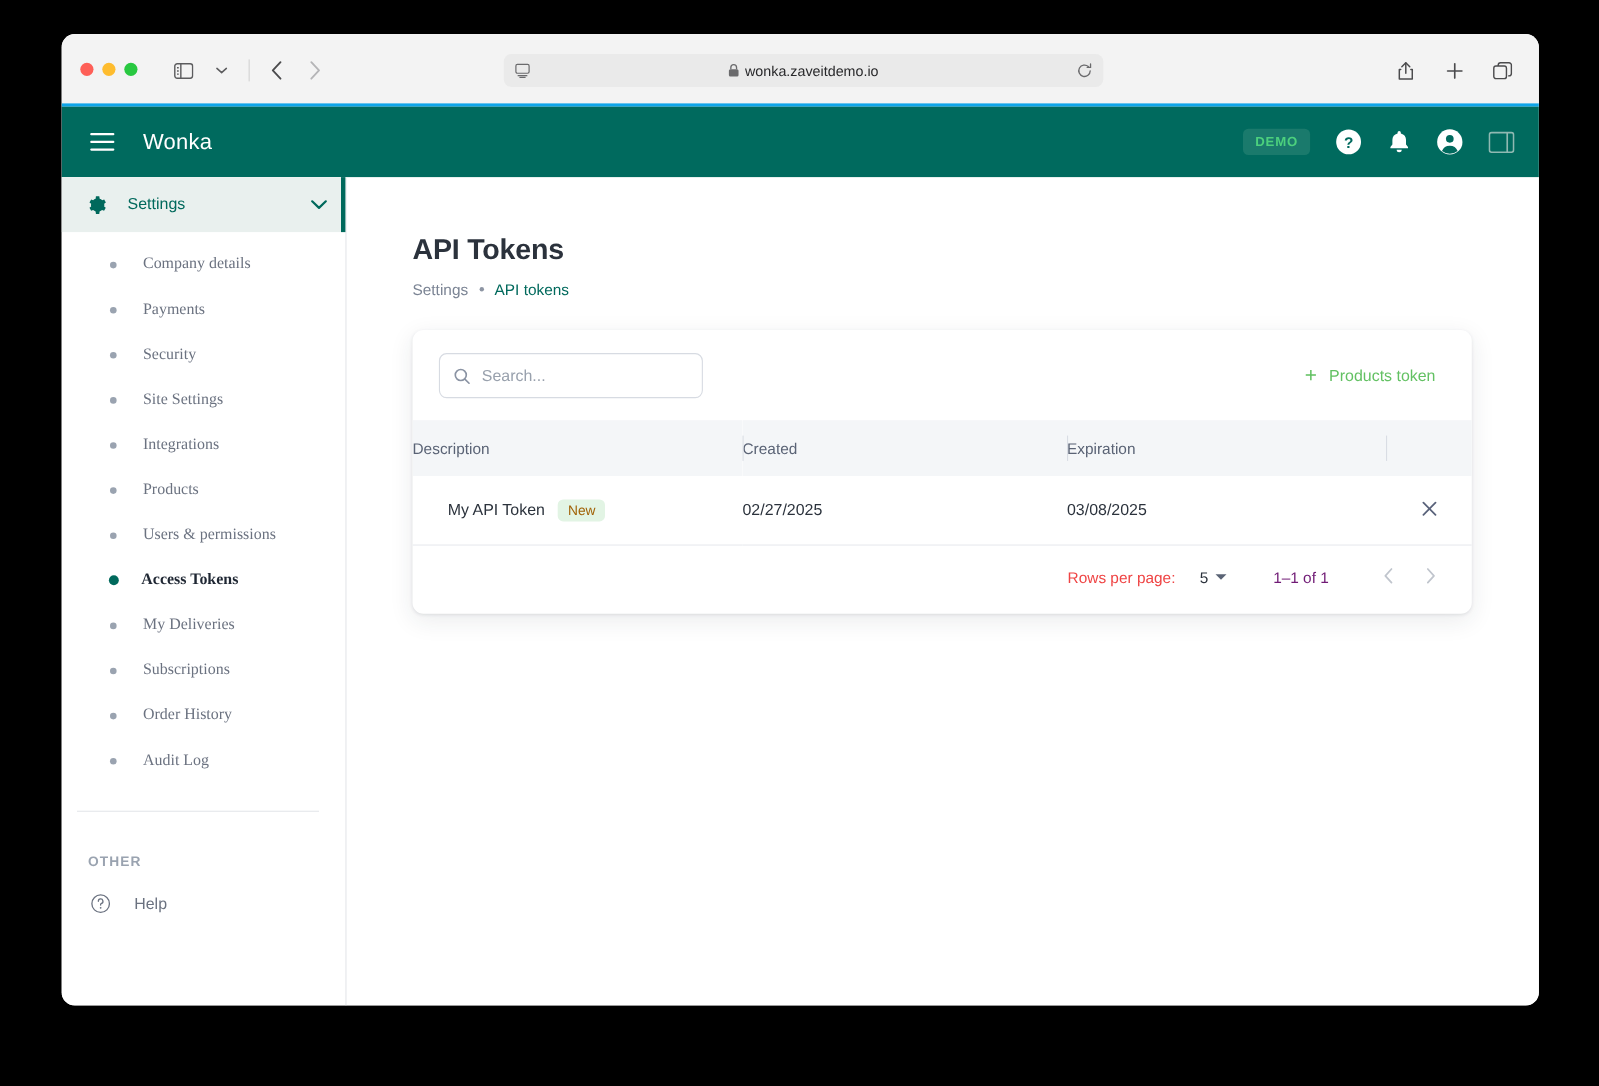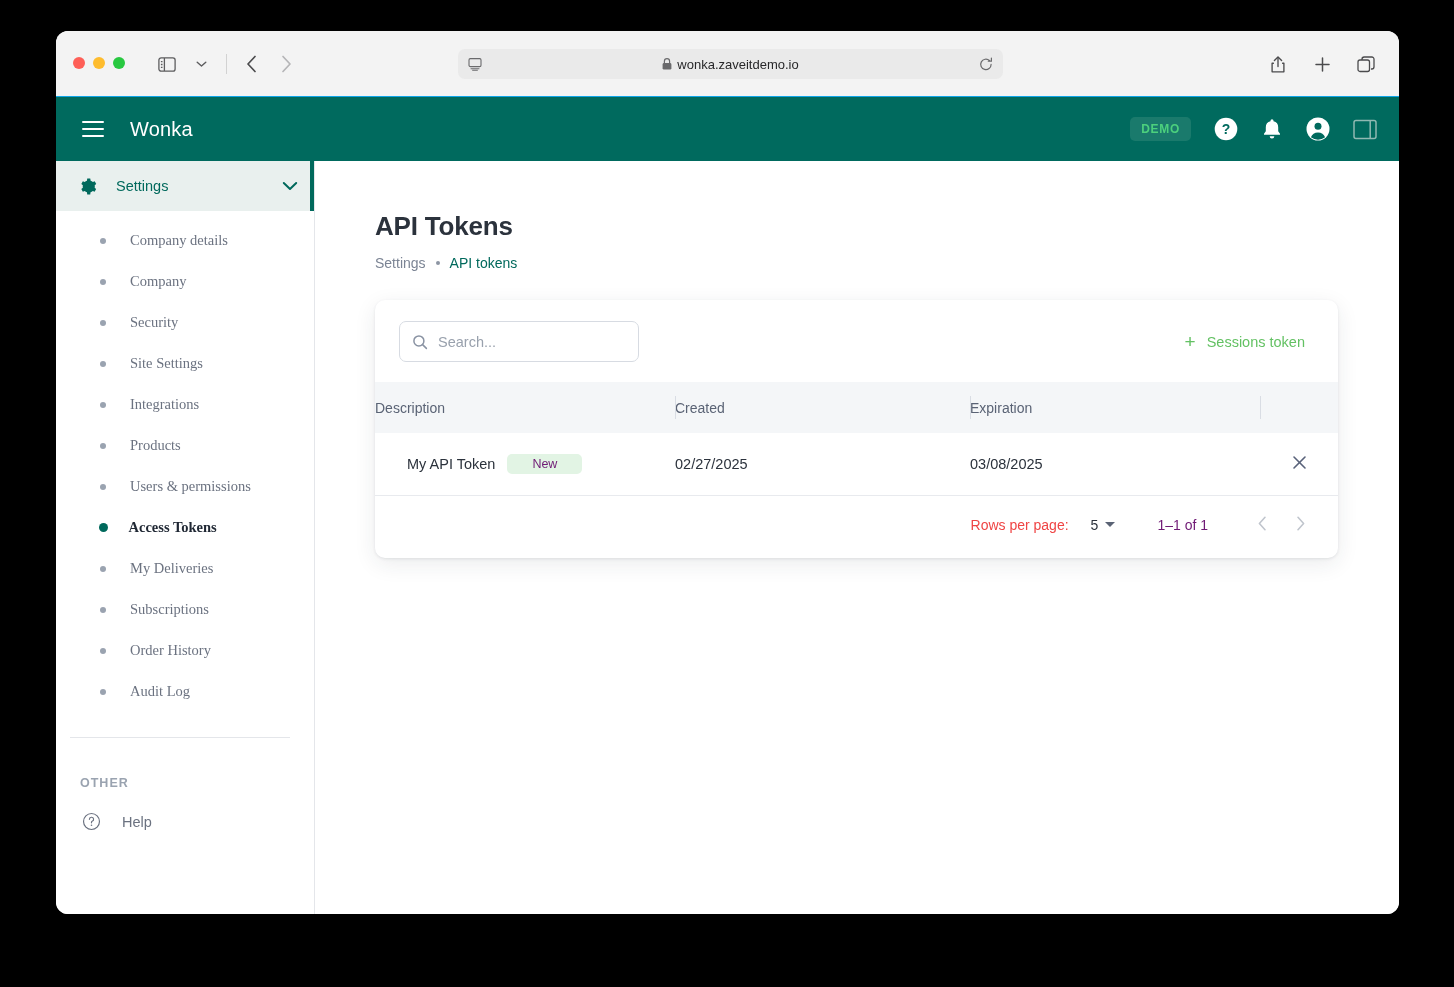--- a/index.html
+++ b/index.html
@@ -18,21 +18,21 @@
     background: #ffffff;
     border-radius: 12px;
     overflow: hidden;
   }
 
   
   .chrome {
     position: relative;
     height: 66px;
     background: #f3f3f3;
-    border-bottom: 1px solid #0ea5e9;
+    border-bottom: 3px solid #0ea5e9;
   }
   .traffic { position: absolute; left: 17px; top: 26px; display: flex; gap: 8px; }
   .dot { width: 12px; height: 12px; border-radius: 50%; }
   .dot.red { background: #fe5f57; }
   .dot.yellow { background: #febc2e; }
   .dot.green { background: #28c840; }
 
   .chrome-left-ctrls {
     position: absolute; left: 96px; top: 20px;
     display: flex; align-items: center; gap: 4px;
@@ -217,22 +217,22 @@
     border-bottom: 1px solid #e8eaee;
     font-size: 14.5px; color: #2b323c;
     height: 62px; padding: 0;
   }
   td.c-desc { padding-left: 21px; }
   td.c-created { padding-left: 19px; }
   td.c-exp { padding-left: 17px; }
   td.c-act { text-align: center; }
   .desc-wrap { display: flex; align-items: center; gap: 12px; margin-left: 32px; }
   .chip-new {
-    background: #e2f4e4; color: #701a75;
-    font-size: 12.5px; border-radius: 5px; padding: 4px 25px;
+    background: #e2f4e4; color: #a16207;
+    font-size: 12.5px; border-radius: 5px; padding: 4px 9px;
     line-height: 1;
   }
   .x-btn {
     background: none; border: none; cursor: pointer; color: #59627a;
     display: inline-flex; align-items: center; justify-content: center;
     width: 30px; height: 30px;
   }
 
   .pager {
     display: flex; align-items: center; justify-content: flex-end;
@@ -404,21 +404,21 @@
         <span class="accent"></span>
       </div>
 
       <div class="nav-list">
         <div class="nav-item">
           <span class="bullet"></span>
           <span class="nav-label">Company details</span>
         </div>
         <div class="nav-item">
           <span class="bullet"></span>
-          <span class="nav-label">Company</span>
+          <span class="nav-label">Payments</span>
         </div>
         <div class="nav-item">
           <span class="bullet"></span>
           <span class="nav-label">Security</span>
         </div>
         <div class="nav-item">
           <span class="bullet"></span>
           <span class="nav-label">Site Settings</span>
         </div>
         <div class="nav-item">
@@ -487,21 +487,21 @@
               <svg width="16" height="16" viewBox="0 0 16 16" fill="none" stroke="currentColor" stroke-width="1.5" stroke-linecap="round">
                 <circle cx="6.9" cy="6.9" r="5"></circle>
                 <line x1="10.6" y1="10.6" x2="14.4" y2="14.4"></line>
               </svg>
             </span>
             <input class="search-input" type="text" placeholder="Search..." style="">
           </div>
 
           <button class="gen-btn">
             <span class="plus">+</span>
-            <span>Sessions token</span>
+            <span>Products token</span>
           </button>
         </div>
 
         <table class="tokens">
           <thead>
             <tr>
               <th class="c-desc">Description</th>
               <th class="c-created sep">Created</th>
               <th class="c-exp sep">Expiration</th>
               <th class="c-act sep"></th>

